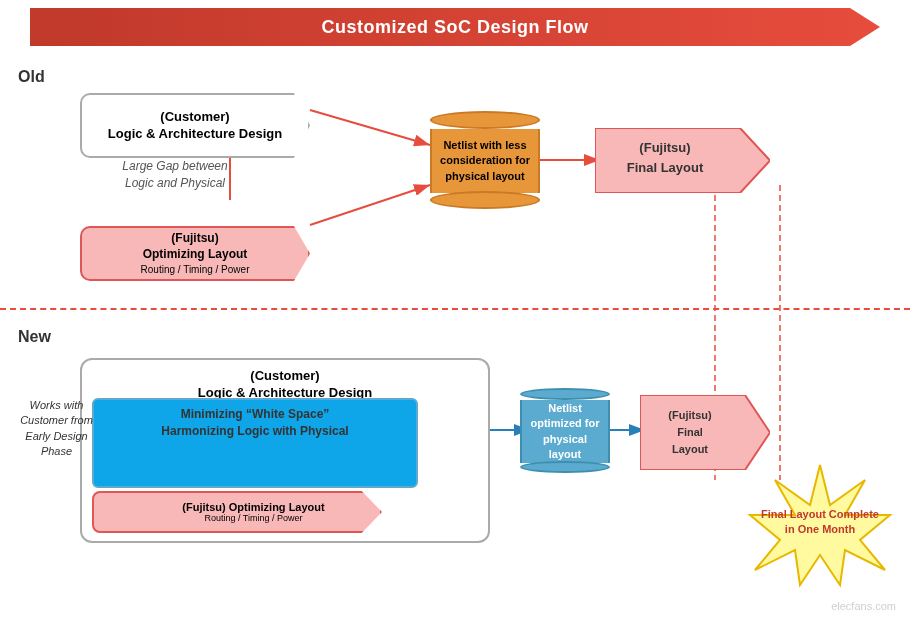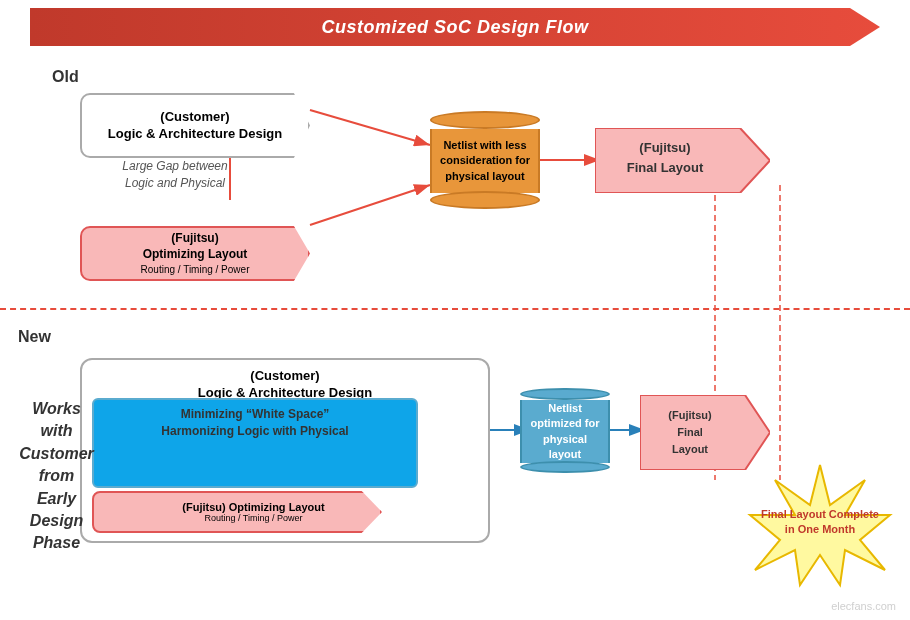--- a/index.html
+++ b/index.html
@@ -17,21 +17,20 @@
       position: absolute;
       top: 8px;
       left: 30px;
       right: 30px;
       height: 38px;
       background: linear-gradient(to right, #c0392b, #e74c3c);
       clip-path: polygon(0 0, calc(100% - 30px) 0, 100% 50%, calc(100% - 30px) 100%, 0 100%);
       display: flex;
       align-items: center;
       justify-content: center;
-      font-style: italic;
     }
     .top-banner-text {
       color: white;
       font-size: 18px;
       font-weight: bold;
       letter-spacing: 0.5px;
     }
 
     
     .section-label {
@@ -125,36 +124,35 @@
     .gap-label {
       position: absolute;
       font-size: 12px;
       color: #555;
       text-align: center;
       font-style: italic;
       line-height: 1.4;
     }
     .works-label {
       position: absolute;
-      font-size: 16px;
+      font-size: 11px;
       color: #333;
       text-align: center;
       font-style: italic;
       line-height: 1.4;
-      font-weight: bold;
     }
   </style>
 </head>
 <body>
 
 <div class="top-banner">
   <span class="top-banner-text">Customized SoC Design Flow</span>
 </div>
 
-<div class="section-label" style="top: 68px; left: 18px; margin-left: 34px;">Old</div>
+<div class="section-label" style="top: 68px; left: 18px;">Old</div>
 
 <div class="section-label" style="top: 328px; left: 18px;">New</div>
 
 <div class="dashed-divider" style="top: 308px;"></div>
 
 <svg class="arrows-svg">
   <defs>
     <marker id="arrowhead-red" markerWidth="8" markerHeight="6" refX="8" refY="3" orient="auto">
       <polygon points="0 0, 8 3, 0 6" fill="#e74c3c"></polygon>
     </marker>

